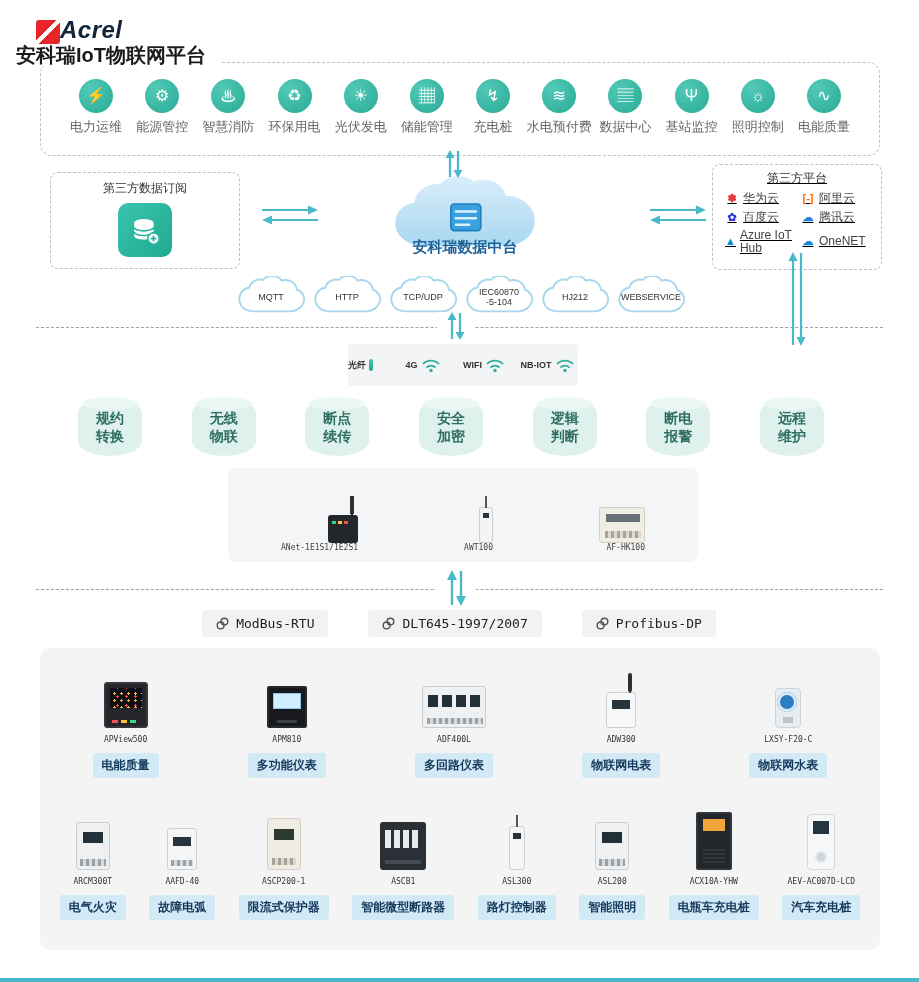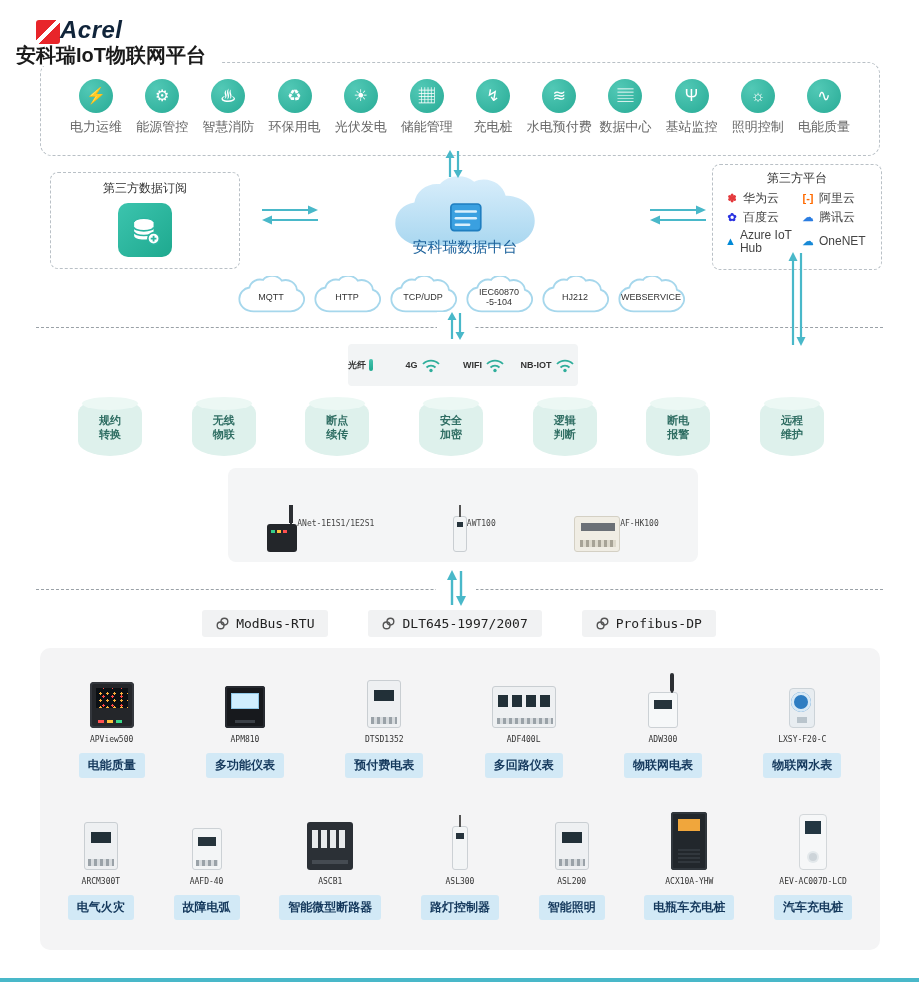--- a/index.html
+++ b/index.html
@@ -40,31 +40,31 @@
 
   
   .sub-box{ position:absolute; border:1px dashed #b9c0c6; border-radius:8px; background:#fff; }
   .left-box{ left:50px; top:172px; width:190px; height:97px; text-align:center; }
   .sub-title{ font-size:12px; color:#333; margin-top:7px; }
   .db-tile{
     width:54px; height:54px; margin:6px auto 0; border-radius:10px;
     background:linear-gradient(135deg,#3cc4ae,#1ea98f);
     display:flex; align-items:center; justify-content:center;
   }
-  .right-box{ left:712px; top:164px; width:170px; height:106px; }
+  .right-box{ left:712px; top:164px; width:170px; height:106px;text-decoration:underline; }
   .right-box .sub-title{ text-align:center; margin-top:5px; }
   .partners{ display:grid; grid-template-columns:1fr 1fr; row-gap:5px; column-gap:4px; padding:4px 8px 0 12px; }
   .partner{ display:flex; align-items:center; gap:4px; min-height:14px; }
   .p-ico{ font-style:normal; font-weight:bold; font-size:11px; line-height:1; width:14px; text-align:center; }
   .p-name{ font-size:12px; color:#444; line-height:1.05; }
 
   .cloud-center{ position:absolute; left:382px; top:172px; width:166px; height:84px; }
   .cloud-label{
     position:absolute; left:352px; top:238px; width:226px; text-align:center;
-    font-size:15px; font-weight:normal; color:#1e639c;
+    font-size:15px; font-weight:bold; color:#1e639c;
   }
 
   
   .pclouds{ position:absolute; left:235px; top:276px; width:452px; display:flex; justify-content:space-between; }
   .pcloud{ position:relative; width:72px; height:40px; }
   .pcloud svg{ position:absolute; inset:0; width:100%; height:100%; }
   .pcloud-text{
     position:absolute; inset:2px 0 0 0; display:flex; flex-direction:column;
     align-items:center; justify-content:center; font-size:9px; color:#333; line-height:1.15; text-align:center;
   }
@@ -80,35 +80,35 @@
   }
   .conn-item{ flex:1; display:flex; flex-direction:row; align-items:center; gap:3px; }
   .conn-label{ font-size:9px; color:#333; font-weight:bold; }
   .fiber-icon{ width:4px; height:12px; border-radius:2px; background:linear-gradient(#49c3b0,#1ea98f); display:block; }
 
   
   .caps{ position:absolute; left:78px; top:398px; width:746px; display:flex; justify-content:space-between; }
   .cyl{
     position:relative; width:64px; height:58px; background:#def1ec; border-radius:32px/15px;
     display:flex; flex-direction:column; align-items:center; justify-content:center;
-    font-size:11px; font-weight:bold; color:#2f6e63; line-height:1.3;
+    font-size:14px; font-weight:bold; color:#2f6e63; line-height:1.3;
   }
   .cyl::before{
     content:""; position:absolute; top:-1px; left:4px; right:4px; height:13px;
     border-radius:50%; background:#ecf8f4;
   }
   .cyl span{ position:relative; z-index:1; }
 
   
   .gw-box{
     position:absolute; left:228px; top:468px; width:470px; height:94px;
     background:#f4f5f6; border-radius:8px; display:flex; justify-content:space-around; align-items:flex-end;
     padding-bottom:10px;
   }
-  .gw{ display:flex; align-items:center; }
+  .gw{ display:flex; flex-direction:column; align-items:flex-end; }
   .gw-model{ font-family:"DejaVu Sans Mono", monospace; font-size:8px; color:#444; }
 
   
   .chips{ position:absolute; left:233px; top:610px; width:452px; display:flex; justify-content:center; gap:40px; }
   .chip{
     background:#f1f2f3; border-radius:3px; padding:6px 14px; display:flex; align-items:center; gap:7px;
     font-family:"DejaVu Sans Mono", monospace; font-size:13px; color:#222; white-space:nowrap;
   }
 
   
@@ -645,27 +645,20 @@
 
 
         <div class="prod">
           <span class="dev">
             <i class="shape" data-kind="meter-panel"></i>
           </span>
           <span class="prod-model">APM810</span>
           <span class="badge">多功能仪表</span>
         </div>
 
-        <div class="prod">
-          <span class="dev">
-            <i class="shape" data-kind="din-meter"></i>
-          </span>
-          <span class="prod-model">DTSD1352</span>
-          <span class="badge">预付费电表</span>
-        </div>
 
         <div class="prod">
           <span class="dev">
             <i class="shape" data-kind="din-wide"></i>
           </span>
           <span class="prod-model">ADF400L</span>
           <span class="badge">多回路仪表</span>
         </div>
 
         <div class="prod">
@@ -695,20 +688,27 @@
         </div>
 
         <div class="prod">
           <span class="dev">
             <i class="shape" data-kind="din-small"></i>
           </span>
           <span class="prod-model">AAFD-40</span>
           <span class="badge">故障电弧</span>
         </div>
 
+        <div class="prod">
+          <span class="dev">
+            <i class="shape" data-kind="din-tall"></i>
+          </span>
+          <span class="prod-model">ASCP200-1</span>
+          <span class="badge">限流式保护器</span>
+        </div>
 
         <div class="prod">
           <span class="dev">
             <i class="shape" data-kind="breaker"></i>
           </span>
           <span class="prod-model">ASCB1</span>
           <span class="badge">智能微型断路器</span>
         </div>
 
         <div class="prod">

